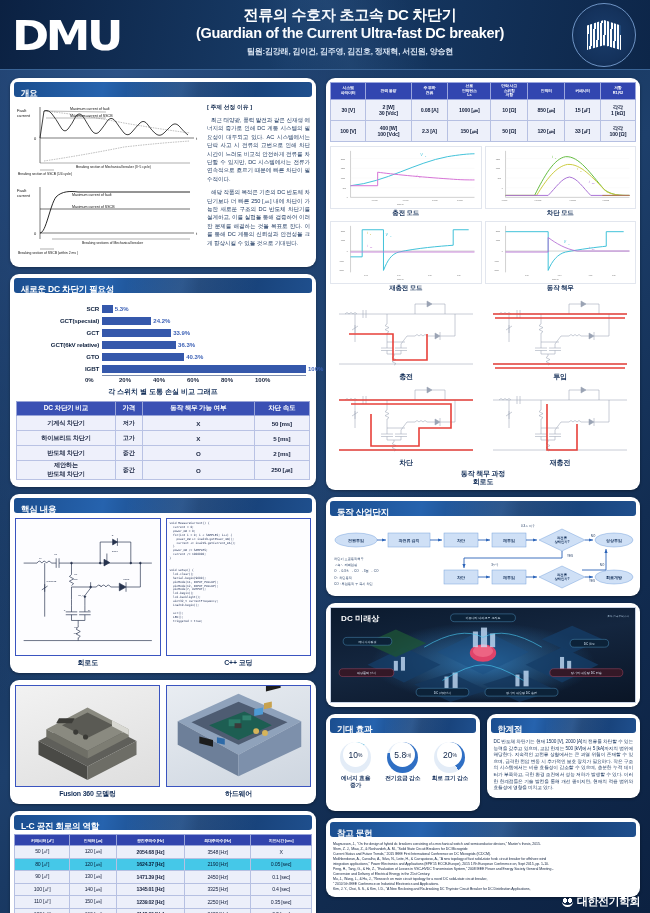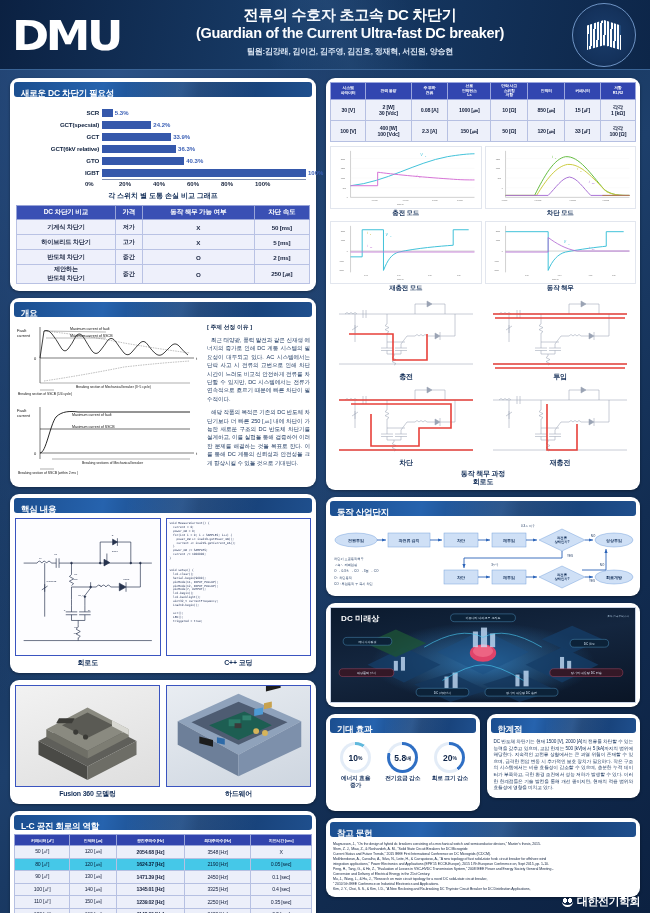--- a/index.html
+++ b/index.html
@@ -143,22 +143,22 @@
     width:100%; height:96px; position:relative; overflow:hidden; border:1px solid #c9d4e6;
     background:
       radial-gradient(ellipse at 50% 58%, #2d6fa8 0%, rgba(20,45,80,0) 52%),
       linear-gradient(170deg,#0b1a2e 0%,#14263f 45%,#0a1526 100%);
   }
   
   .effect-row{ display:flex; justify-content:space-around; align-items:flex-start; padding:5px 2px 2px 2px;}
   .eff{ text-align:center; width:44px;}
   .eff-ring{
     width:31px; height:31px; border-radius:50%; margin:0 auto 2px auto;
-    display:flex; align-items:center; justify-content:center;
-    color:#10264a; font-size:8.5px; font-weight:bold;
+    display:flex; align-items:flex-start; justify-content:center;
+    color:#10264a; font-size:8.5px; font-weight:normal;
   }
   .eff-cap{ font-size:5.8px; font-weight:bold; color:#15305c; line-height:7px; letter-spacing:-0.2px;}
   .eff-unit{ font-size:5px; }
   
   .two-col{ display:flex; gap:7px; }
   .two-col > div{ flex:1; min-width:0;}
   .limit-text{ font-size:4.7px; line-height:6.6px; color:#14305a; text-align:justify; letter-spacing:-0.1px;}
   
   .refs{ font-size:3.5px; line-height:5px; color:#13233f; padding:1px 3px; letter-spacing:-0.05px;}
   .refs div{ white-space:nowrap; overflow:hidden; }
@@ -211,116 +211,20 @@
     </div>
     <div class="univ-seal">
       <div class="seal-inner"></div>
       <div class="seal-text"></div>
     </div>
   </div>
 
   <div class="columns">
 
     <div class="col col-left">
-
-      <div class="panel">
-        <div class="sec-head">
-          <b>새로운 DC 차단기 필요성</b>
-        </div>
-        <div class="barchart" id="barchart">
-            <div class="bar-row">
-              <div class="bar-label">SCR</div>
-              <div class="bar-track">
-                <div class="bar-fill" style="width: 5.3%; background: rgb(53, 88, 171);"></div>
-                <div class="bar-val" style="left: 5.3%;">5.3%</div>
-              </div>
-            </div>
-            <div class="bar-row">
-              <div class="bar-label">GCT(specsial)</div>
-              <div class="bar-track">
-                <div class="bar-fill" style="width: 24.2%; background: rgb(53, 88, 171);"></div>
-                <div class="bar-val" style="left: 24.2%;">24.2%</div>
-              </div>
-            </div>
-            <div class="bar-row">
-              <div class="bar-label">GCT</div>
-              <div class="bar-track">
-                <div class="bar-fill" style="width: 33.9%; background: rgb(53, 88, 171);"></div>
-                <div class="bar-val" style="left: 33.9%;">33.9%</div>
-              </div>
-            </div>
-            <div class="bar-row">
-              <div class="bar-label">GCT(6kV relative)</div>
-              <div class="bar-track">
-                <div class="bar-fill" style="width: 36.3%; background: rgb(53, 88, 171);"></div>
-                <div class="bar-val" style="left: 36.3%;">36.3%</div>
-              </div>
-            </div>
-            <div class="bar-row">
-              <div class="bar-label">GTO</div>
-              <div class="bar-track">
-                <div class="bar-fill" style="width: 40.3%; background: rgb(53, 88, 171);"></div>
-                <div class="bar-val" style="left: 40.3%;">40.3%</div>
-              </div>
-            </div>
-            <div class="bar-row">
-              <div class="bar-label">IGBT</div>
-              <div class="bar-track">
-                <div class="bar-fill" style="width: 100%; background: rgb(53, 88, 171);"></div>
-                <div class="bar-val" style="left: 100%;">100%</div>
-              </div>
-            </div>
-            <div class="bar-axis">
-              <span>0%</span>
-              <span>20%</span>
-              <span>40%</span>
-              <span>60%</span>
-              <span>80%</span>
-              <span>100%</span>
-            </div>
-          </div>
-        <div class="bar-cap">각 스위치 별 도통 손실 비교 그래프</div>
-        <table class="tbl-cmp">
-          <thead>
-              <tr id="cmp-head">
-                <th style="white-space: pre-line;">DC 차단기 비교</th>
-                <th style="white-space: pre-line;">가격</th>
-                <th style="white-space: pre-line;">동작 책무 가능 여부</th>
-                <th style="white-space: pre-line;">차단 속도</th>
-              </tr>
-            </thead>
-          <tbody id="cmp-body">
-              <tr>
-                <td style="white-space: pre-line;">기계식 차단기</td>
-                <td style="white-space: pre-line;">저가</td>
-                <td style="white-space: pre-line;">X</td>
-                <td style="white-space: pre-line;">50 [ms]</td>
-              </tr>
-              <tr>
-                <td style="white-space: pre-line;">하이브리드 차단기</td>
-                <td style="white-space: pre-line;">고가</td>
-                <td style="white-space: pre-line;">X</td>
-                <td style="white-space: pre-line;">5 [ms]</td>
-              </tr>
-              <tr>
-                <td style="white-space: pre-line;">반도체 차단기</td>
-                <td style="white-space: pre-line;">중간</td>
-                <td style="white-space: pre-line;">O</td>
-                <td style="white-space: pre-line;">2 [ms]</td>
-              </tr>
-              <tr>
-                <td style="white-space: pre-line;">제안하는
-반도체 차단기</td>
-                <td style="white-space: pre-line;">중간</td>
-                <td style="white-space: pre-line;">O</td>
-                <td style="white-space: pre-line;">250 [㎲]</td>
-              </tr>
-            </tbody>
-        </table>
-      </div>
 
       <div class="panel">
         <div class="sec-head">
           <b>개요</b>
         </div>
         <div class="overview-row">
           <div class="ov-charts">
             
             <svg width="186" height="76" viewBox="0 0 186 76">
               <text x="3" y="11" font-size="4.2" fill="#111">Fault</text>
@@ -362,20 +266,116 @@
             </svg>
           </div>
           <div class="ov-text">
             <h5>[ 주제 선정 이유 ]</h5>
             <div class="body-text">
               <p>최근 태양광, 풍력 발전과 같은 신재생 에너지의 증가로 인해 DC 계통 시스템의 필요성이 대두되고 있다. AC 시스템에서는 단락 사고 시 전류의 교번으로 인해 차단 시간이 느려도 비교적 안전하게 전류를 차단할 수 있지만, DC 시스템에서는 전류가 연속적으로 흐르기 때문에 빠른 차단이 필수적이다.</p>
               <p>해당 작품의 목적은 기존의 DC 반도체 차단기보다 더 빠른 250 [㎲] 내에 차단이 가능한 새로운 구조의 DC 반도체 차단기를 설계하고, 이를 실험을 통해 검증하여 이러한 문제를 해결하는 것을 목표로 한다. 이를 통해 DC 계통의 신뢰성과 안전성을 크게 향상시킬 수 있을 것으로 기대된다.</p>
             </div>
           </div>
         </div>
+      </div>
+
+      <div class="panel">
+        <div class="sec-head">
+          <b>새로운 DC 차단기 필요성</b>
+        </div>
+        <div class="barchart" id="barchart">
+            <div class="bar-row">
+              <div class="bar-label">SCR</div>
+              <div class="bar-track">
+                <div class="bar-fill" style="width: 5.3%; background: rgb(53, 88, 171);"></div>
+                <div class="bar-val" style="left: 5.3%;">5.3%</div>
+              </div>
+            </div>
+            <div class="bar-row">
+              <div class="bar-label">GCT(specsial)</div>
+              <div class="bar-track">
+                <div class="bar-fill" style="width: 24.2%; background: rgb(53, 88, 171);"></div>
+                <div class="bar-val" style="left: 24.2%;">24.2%</div>
+              </div>
+            </div>
+            <div class="bar-row">
+              <div class="bar-label">GCT</div>
+              <div class="bar-track">
+                <div class="bar-fill" style="width: 33.9%; background: rgb(53, 88, 171);"></div>
+                <div class="bar-val" style="left: 33.9%;">33.9%</div>
+              </div>
+            </div>
+            <div class="bar-row">
+              <div class="bar-label">GCT(6kV relative)</div>
+              <div class="bar-track">
+                <div class="bar-fill" style="width: 36.3%; background: rgb(53, 88, 171);"></div>
+                <div class="bar-val" style="left: 36.3%;">36.3%</div>
+              </div>
+            </div>
+            <div class="bar-row">
+              <div class="bar-label">GTO</div>
+              <div class="bar-track">
+                <div class="bar-fill" style="width: 40.3%; background: rgb(53, 88, 171);"></div>
+                <div class="bar-val" style="left: 40.3%;">40.3%</div>
+              </div>
+            </div>
+            <div class="bar-row">
+              <div class="bar-label">IGBT</div>
+              <div class="bar-track">
+                <div class="bar-fill" style="width: 100%; background: rgb(53, 88, 171);"></div>
+                <div class="bar-val" style="left: 100%;">100%</div>
+              </div>
+            </div>
+            <div class="bar-axis">
+              <span>0%</span>
+              <span>20%</span>
+              <span>40%</span>
+              <span>60%</span>
+              <span>80%</span>
+              <span>100%</span>
+            </div>
+          </div>
+        <div class="bar-cap">각 스위치 별 도통 손실 비교 그래프</div>
+        <table class="tbl-cmp">
+          <thead>
+              <tr id="cmp-head">
+                <th style="white-space: pre-line;">DC 차단기 비교</th>
+                <th style="white-space: pre-line;">가격</th>
+                <th style="white-space: pre-line;">동작 책무 가능 여부</th>
+                <th style="white-space: pre-line;">차단 속도</th>
+              </tr>
+            </thead>
+          <tbody id="cmp-body">
+              <tr>
+                <td style="white-space: pre-line;">기계식 차단기</td>
+                <td style="white-space: pre-line;">저가</td>
+                <td style="white-space: pre-line;">X</td>
+                <td style="white-space: pre-line;">50 [ms]</td>
+              </tr>
+              <tr>
+                <td style="white-space: pre-line;">하이브리드 차단기</td>
+                <td style="white-space: pre-line;">고가</td>
+                <td style="white-space: pre-line;">X</td>
+                <td style="white-space: pre-line;">5 [ms]</td>
+              </tr>
+              <tr>
+                <td style="white-space: pre-line;">반도체 차단기</td>
+                <td style="white-space: pre-line;">중간</td>
+                <td style="white-space: pre-line;">O</td>
+                <td style="white-space: pre-line;">2 [ms]</td>
+              </tr>
+              <tr>
+                <td style="white-space: pre-line;">제안하는
+반도체 차단기</td>
+                <td style="white-space: pre-line;">중간</td>
+                <td style="white-space: pre-line;">O</td>
+                <td style="white-space: pre-line;">250 [㎲]</td>
+              </tr>
+            </tbody>
+        </table>
       </div>
 
       <div class="panel">
         <div class="sec-head">
           <b>핵심 내용</b>
         </div>
         <div class="two-col" style="gap:5px;padding:1px;">
           <div>
             <div class="circuit-main">
               <svg width="100%" height="100%" viewBox="0 0 150 138">

